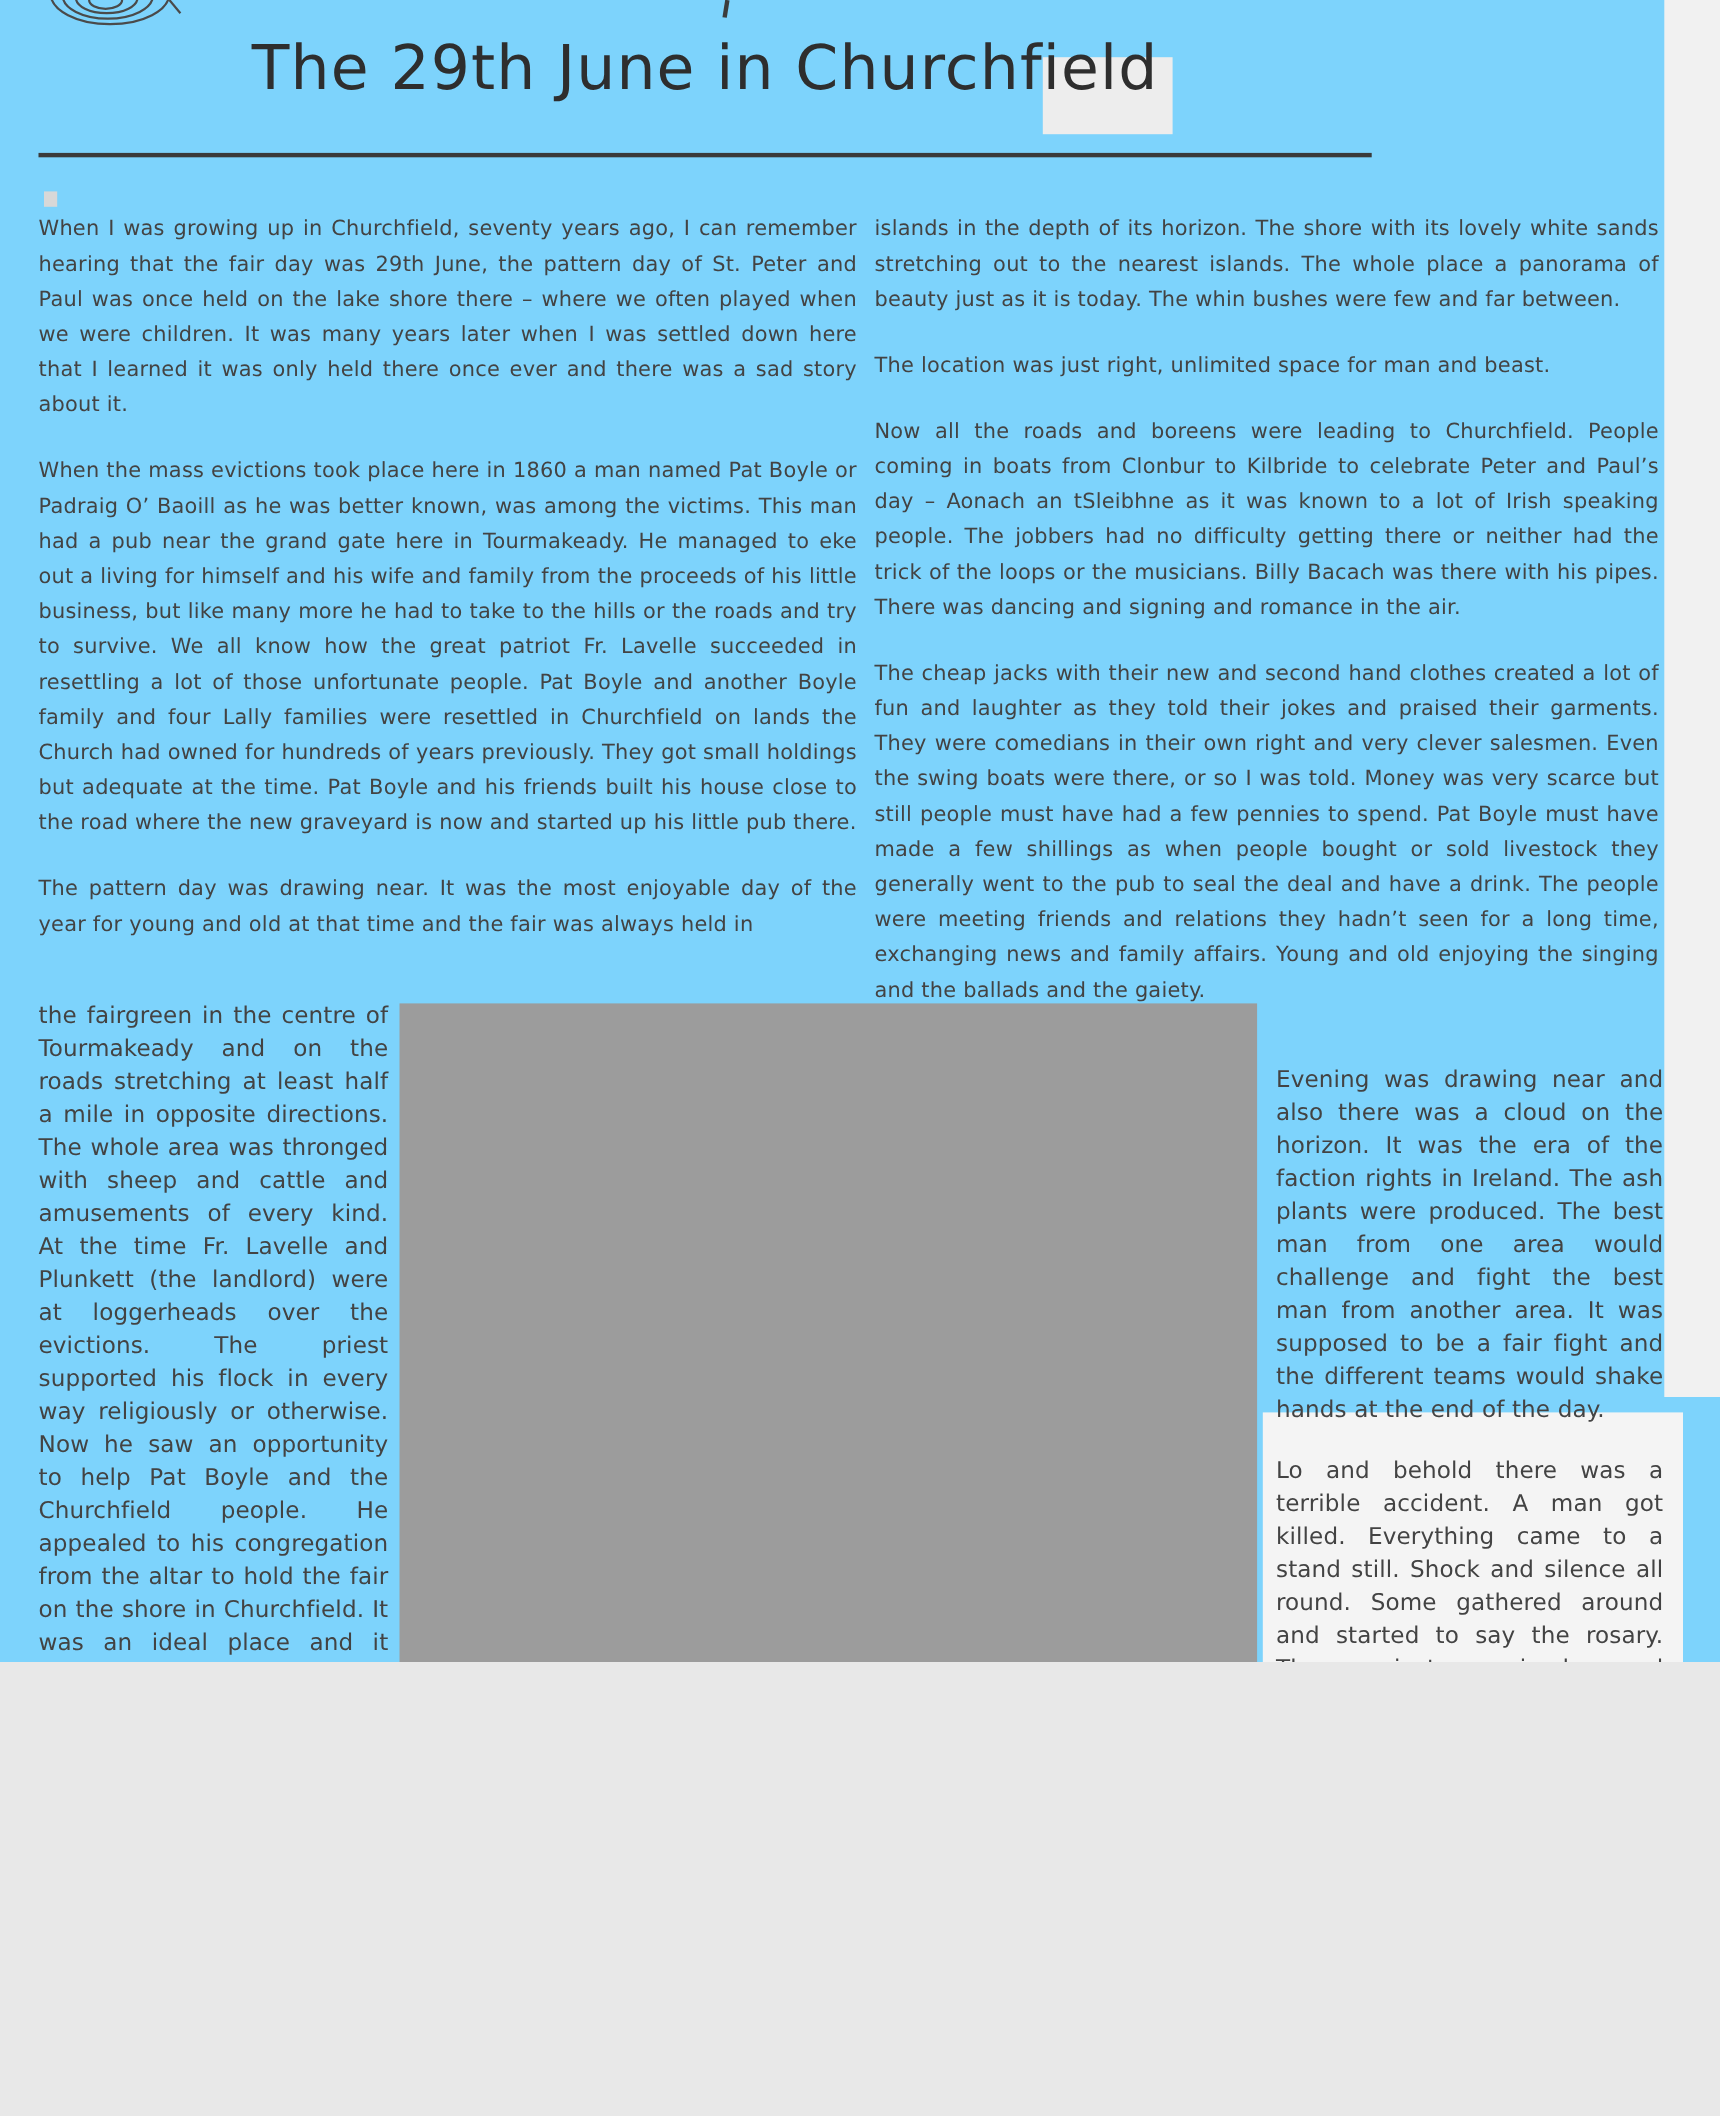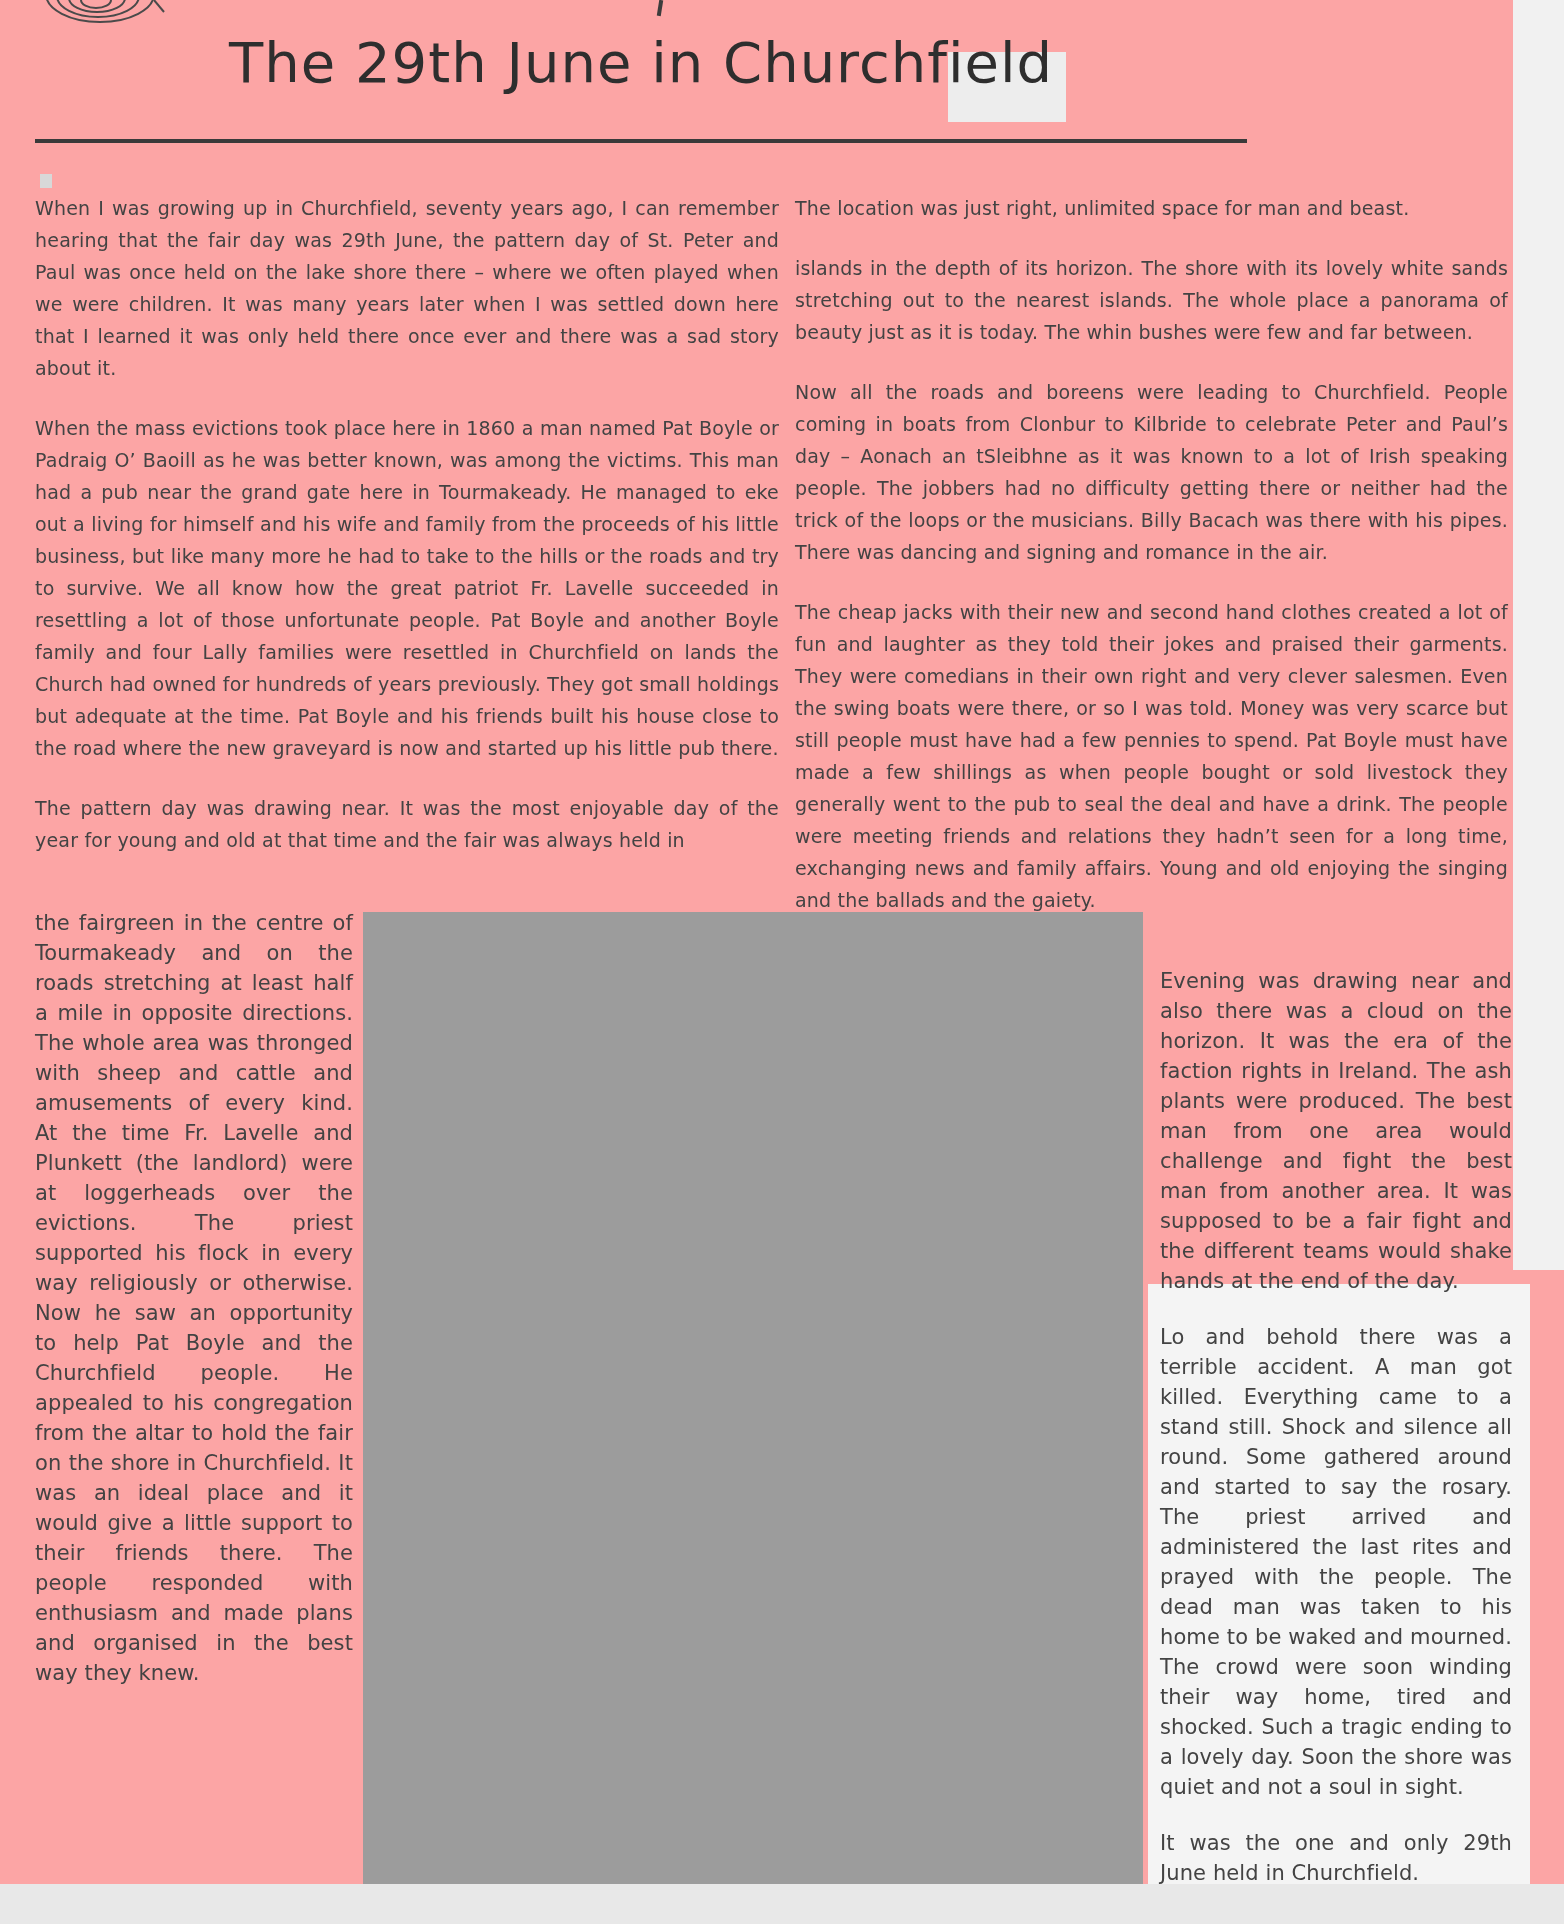--- a/index.html
+++ b/index.html
@@ -1,19 +1,19 @@
 <!DOCTYPE html>
 <html><head>
 <meta charset="utf-8">
 <style>
   html,body{margin:0;padding:0;background:#e8e8e8;}
   .page{
     position:relative;
-    width:1564px;height:1884px;
-    background:#fca5a5;
+    width:1564px;height:1511px;
+    background:#7dd3fc;
     overflow:hidden;
     font-family:"DejaVu Sans",sans-serif;
     color:#434343;
   }
   .artifact{position:absolute;z-index:0;}
   .title{
     position:absolute;left:35px;top:30px;width:1212px;
     margin:0;z-index:2;
     font-size:56px;font-weight:400;letter-spacing:1px;
     text-align:center;color:#2e2e2e;
@@ -63,22 +63,22 @@
   <h1 class="title">The 29th June in Churchfield</h1>
   <div class="title-rule"></div>
 
   <div class="col left-top">
     <p>When I was growing up in Churchfield, seventy years ago, I can remember hearing that the fair day was 29th June, the pattern day of St. Peter and Paul was once held on the lake shore there – where we often played when we were children.  It was many years later when I was settled down here that I learned it was only held there once ever and there was a sad story about it.</p>
     <p>When the mass evictions took place here in 1860 a man named Pat Boyle or Padraig O’ Baoill as he was better known, was among the victims.  This man had a pub near the grand gate here in Tourmakeady. He managed to eke out a living for himself and his wife and family from the proceeds of his little business, but like many more he had to take to the hills or the roads and try to survive.  We all know how the great patriot  Fr. Lavelle succeeded in resettling a lot of those unfortunate people.  Pat Boyle and another Boyle family and four  Lally families were resettled in Churchfield on lands the Church  had owned for hundreds of years previously.  They got small holdings but adequate at the time.  Pat Boyle and his friends built his house close to the road where the new graveyard is now and started up his little pub there.</p>
     <p>The pattern day was drawing near.  It was the most enjoyable day of the year for young and old at that time and the fair was always held in</p>
   </div>
 
   <div class="col right-top">
+    <p>islands in the depth of its horizon.  The shore with its lovely white sands stretching out to the nearest islands.  The whole place a panorama of beauty just as it is today.  The whin bushes were few and far between.</p>
     <p>The location was just right, unlimited  space for man and beast.</p>
-    <p>islands in the depth of its horizon.  The shore with its lovely white sands stretching out to the nearest islands.  The whole place a panorama of beauty just as it is today.  The whin bushes were few and far between.</p>
     <p>Now all the roads  and boreens were leading to Churchfield.  People coming in boats from Clonbur to Kilbride to celebrate Peter and Paul’s day – Aonach an tSleibhne as it was known to a lot of Irish speaking people.  The jobbers had no difficulty getting there or neither had the trick of the loops  or the musicians.  Billy Bacach was there with his pipes.  There was dancing and signing  and romance in the air.</p>
     <p>The cheap jacks with their new and second hand clothes created a lot of fun and laughter as they told their jokes and praised their garments. They were comedians in their own right and very clever salesmen. Even the swing boats were there, or so I was told.  Money was very scarce but still people must have had a few pennies to spend.  Pat Boyle must have made a few shillings as when people bought or sold livestock they generally went to the pub  to seal the deal and have a drink.  The people were meeting friends and relations they hadn’t seen for a long time, exchanging news and family affairs.  Young and old enjoying the singing and the ballads and the gaiety.</p>
   </div>
 
   <svg class="img-ph" width="780" height="985">
     <rect width="780" height="985" fill="#9c9c9c"></rect>
   </svg>
 
   <div class="col col-narrow left-narrow">
     <p>the fairgreen in the centre of Tourmakeady and on the roads stretching at least half a mile in opposite directions. The whole area was thronged with sheep and cattle and amusements of every kind. At the time Fr. Lavelle and Plunkett (the landlord)  were at loggerheads over the evictions.   The priest supported his flock in every way religiously or otherwise. Now he saw an opportunity to help Pat Boyle and the Churchfield people.   He appealed to his congregation from the altar to hold the fair on the shore in Churchfield.  It was an ideal place and it would give a little support to their friends there.   The people responded with enthusiasm and made plans and organised in the best way they knew.</p>

